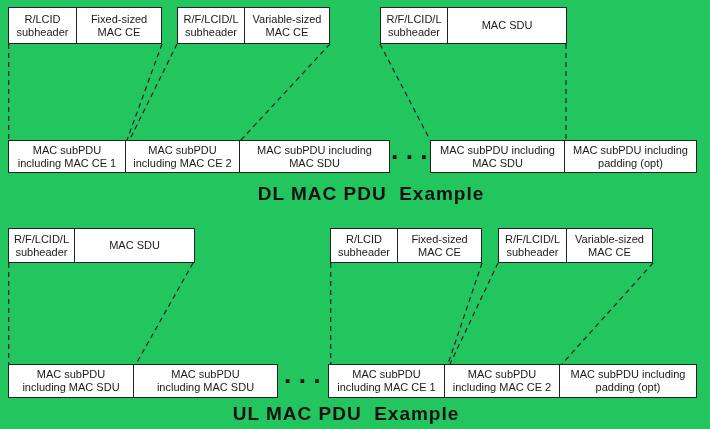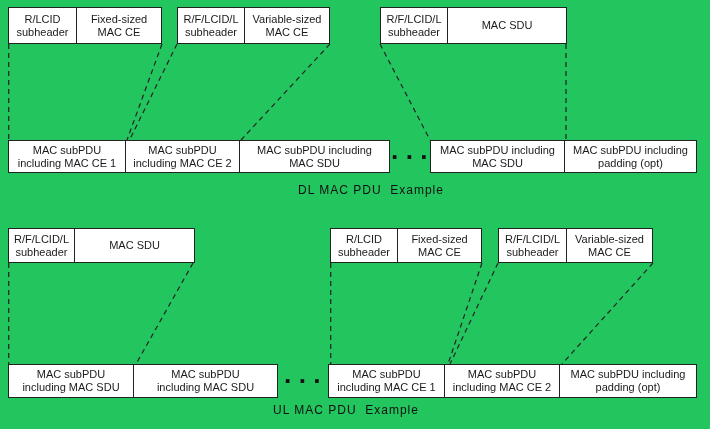--- a/index.html
+++ b/index.html
@@ -20,21 +20,21 @@
     background:#ffffff;
     display:flex;align-items:center;justify-content:center;
     text-align:center;
     font-size:11px;line-height:13px;
     white-space:pre-line;
   }
   .no-left{border-left:none;}
   .section-label{
     position:absolute;
     transform:translateX(-50%);
-    font-size:12px;font-weight:normal;
+    font-size:19px;font-weight:bold;
     letter-spacing:1px;
     white-space:pre;
     color:#111111;
   }
   .dots{
     position:absolute;
     transform:translate(-50%,-50%);
     font-size:26px;font-weight:bold;
     letter-spacing:6px;
     line-height:10px;

